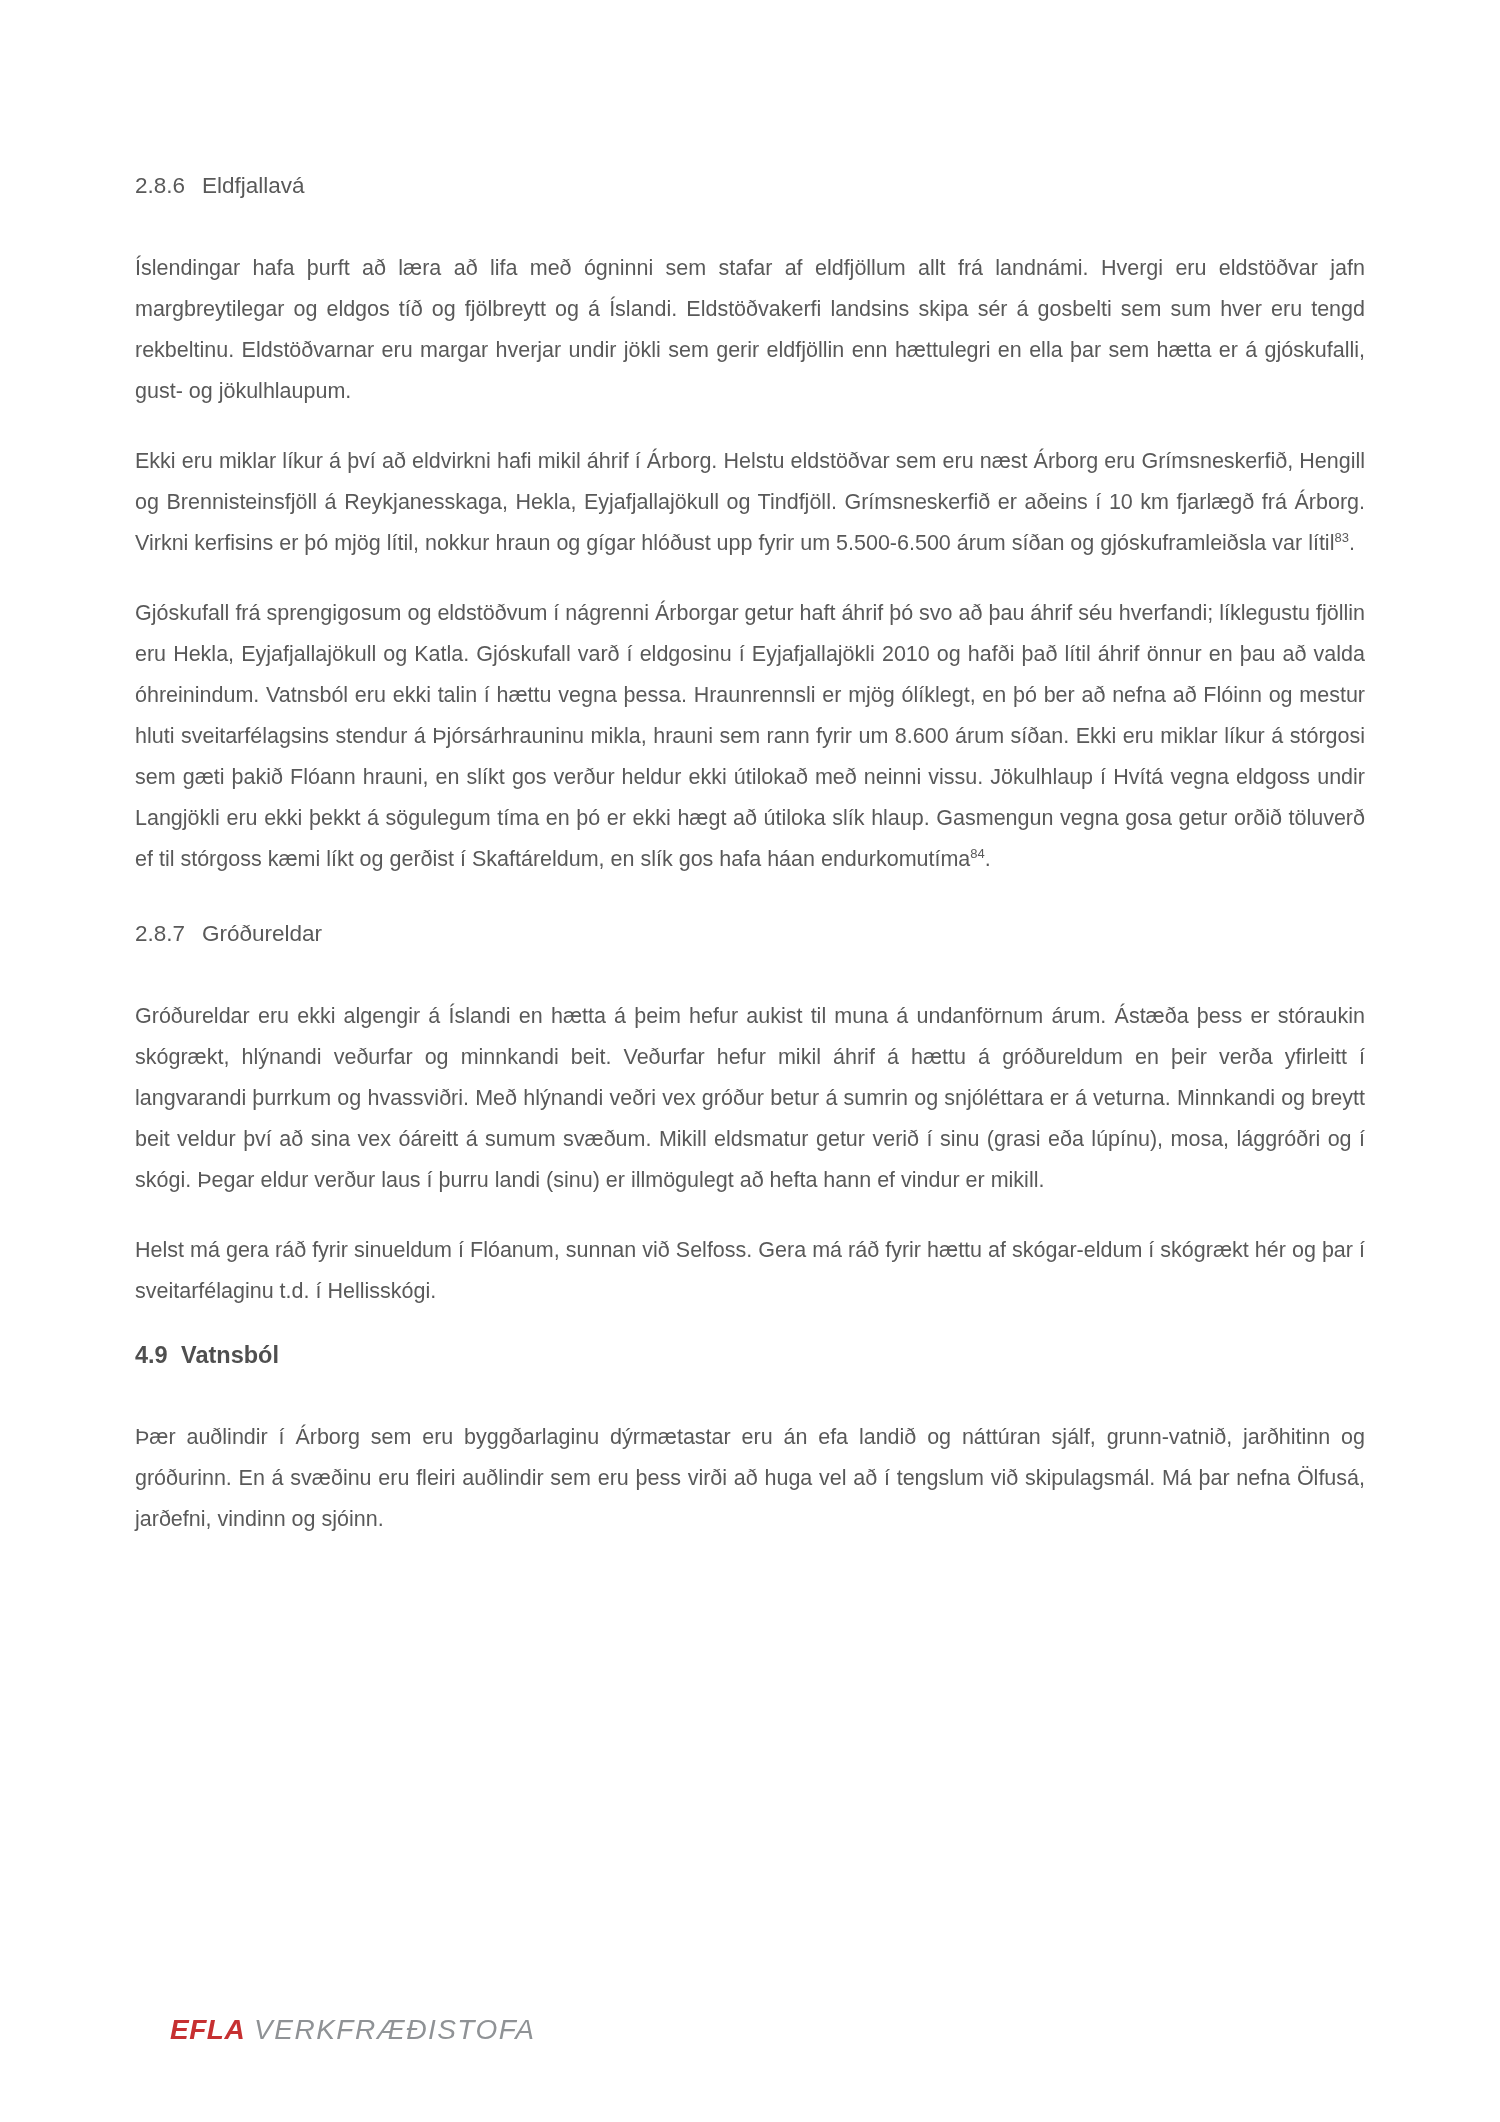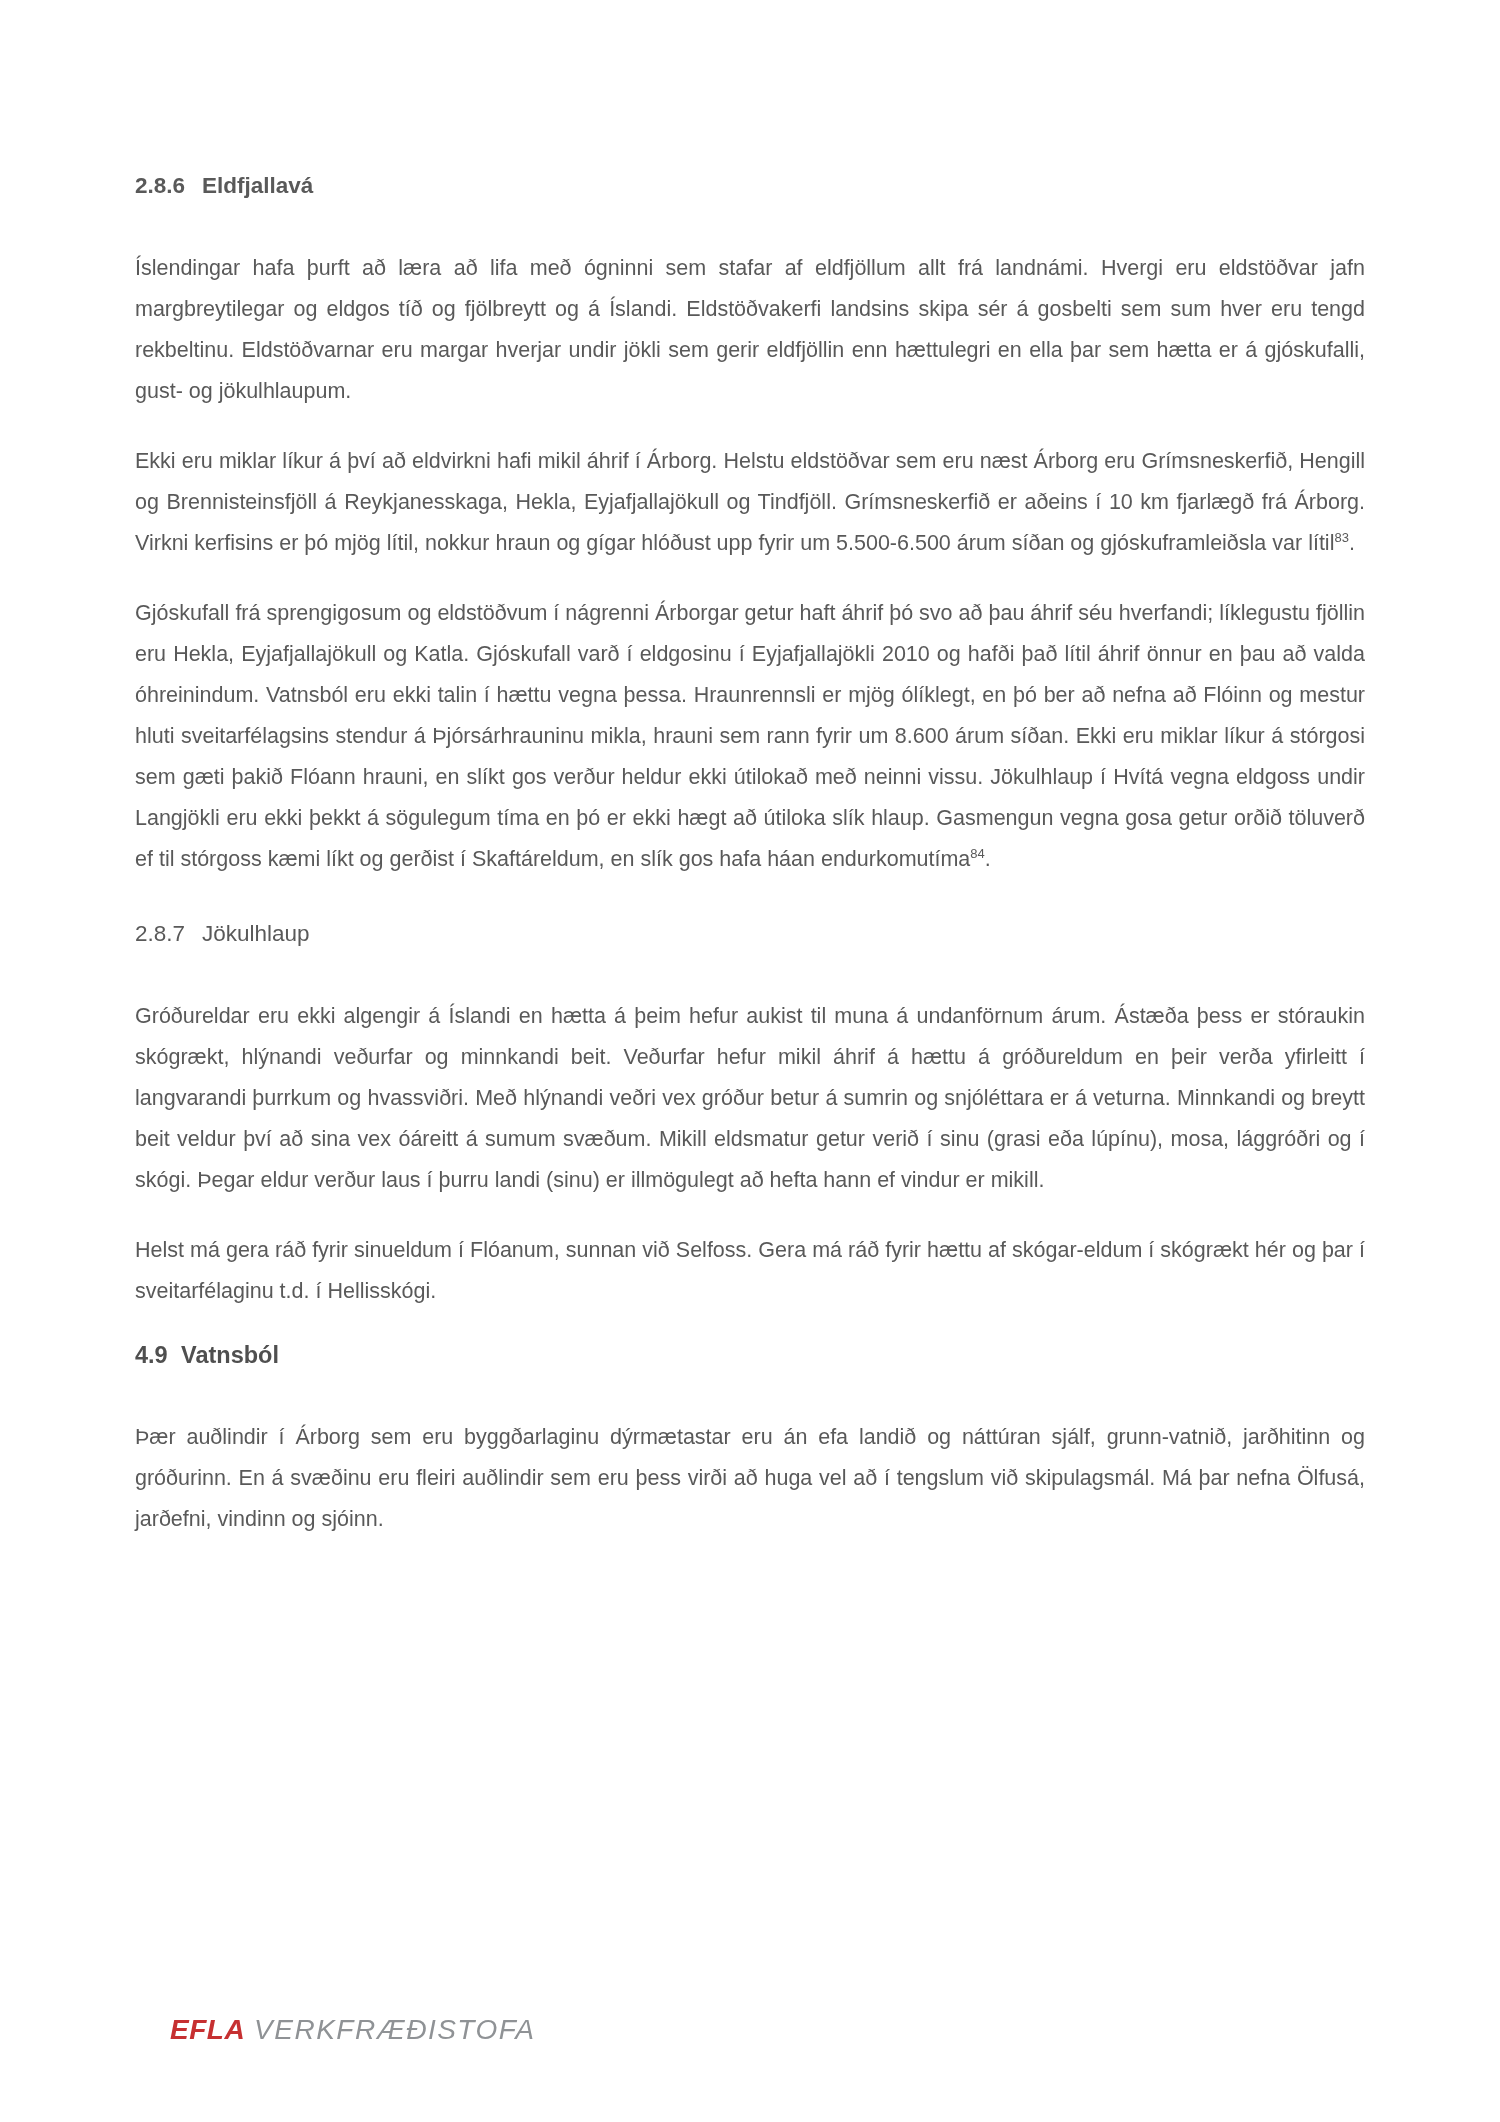--- a/index.html
+++ b/index.html
@@ -14,21 +14,21 @@
     font-family:"Liberation Sans", sans-serif;
     -webkit-font-smoothing:antialiased;
   }
   .page{position:absolute;inset:0;background:#ffffff;}
   .content{position:absolute;left:135px;top:0;width:1230px;}
   .heading{
     color:var(--body-text);font-size:22.5px;line-height:28px;
     margin:0 0 48px 0;font-weight:400;
   }
   .heading .num{display:inline-block;min-width:67px;}
-  .heading.h-first{margin-top:172px;font-weight:bold;}
+  .heading.h-first{margin-top:172px;}
   .heading.h-mid{margin-top:40px;}
   .heading.h-bold{font-weight:700;font-size:23.5px;color:#4f4f4f;margin-top:14px;}
   .heading.h-bold .num{min-width:46px;}
   p.body-par{
     color:var(--body-text);font-size:21.5px;line-height:41px;
     text-align:justify;text-justify:inter-word;
     margin:0 0 29px 0;
   }
   p.body-par sup{font-size:13px;line-height:0;vertical-align:super;}
   .footnotes{position:absolute;left:135px;top:1818px;width:1230px;}
@@ -52,21 +52,21 @@
   <div class="content">
 
     <h2 class="heading h-first"><span class="num">2.8.6</span><span>Eldfjallavá</span></h2>
 
     <p class="body-par"><span>Íslendingar hafa þurft að læra að lifa með ógninni sem stafar af eldfjöllum allt frá landnámi. Hvergi eru eldstöðvar jafn margbreytilegar og eldgos tíð og fjölbreytt og á Íslandi. Eldstöðvakerfi landsins skipa sér á gosbelti sem sum hver eru tengd rekbeltinu. Eldstöðvarnar eru margar hverjar undir jökli sem gerir eldfjöllin enn hættulegri en ella þar sem hætta er á gjóskufalli, gust- og jökulhlaupum.</span></p>
 
     <p class="body-par"><span>Ekki eru miklar líkur á því að eldvirkni hafi mikil áhrif í Árborg. Helstu eldstöðvar sem eru næst Árborg eru Grímsneskerfið, Hengill og Brennisteinsfjöll á Reykjanesskaga, Hekla, Eyjafjallajökull og Tindfjöll. Grímsneskerfið er aðeins í 10 km fjarlægð frá Árborg. Virkni kerfisins er þó mjög lítil, nokkur hraun og gígar hlóðust upp fyrir um 5.500-6.500 árum síðan og gjóskuframleiðsla var lítil</span><sup>83</sup><span>.</span></p>
 
     <p class="body-par"><span>Gjóskufall frá sprengigosum og eldstöðvum í nágrenni Árborgar getur haft áhrif þó svo að þau áhrif séu hverfandi; líklegustu fjöllin eru Hekla, Eyjafjallajökull og Katla. Gjóskufall varð í eldgosinu í Eyjafjallajökli 2010 og hafði það lítil áhrif önnur en þau að valda óhreinindum. Vatnsból eru ekki talin í hættu vegna þessa. Hraunrennsli er mjög ólíklegt, en þó ber að nefna að Flóinn og mestur hluti sveitarfélagsins stendur á Þjórsárhrauninu mikla, hrauni sem rann fyrir um 8.600 árum síðan. Ekki eru miklar líkur á stórgosi sem gæti þakið Flóann hrauni, en slíkt gos verður heldur ekki útilokað með neinni vissu. Jökulhlaup í Hvítá vegna eldgoss undir Langjökli eru ekki þekkt á sögulegum tíma en þó er ekki hægt að útiloka slík hlaup. Gasmengun vegna gosa getur orðið töluverð ef til stórgoss kæmi líkt og gerðist í Skaftáreldum, en slík gos hafa háan endurkomutíma</span><sup>84</sup><span>.</span></p>
 
-    <h2 class="heading h-mid"><span class="num">2.8.7</span><span>Jökulhlaup</span></h2>
+    <h2 class="heading h-mid"><span class="num">2.8.7</span><span>Gróðureldar</span></h2>
 
     <p class="body-par"><span>Gróðureldar eru ekki algengir á Íslandi en hætta á þeim hefur aukist til muna á undanförnum árum. Ástæða þess er stóraukin skógrækt, hlýnandi veðurfar og minnkandi beit. Veðurfar hefur mikil áhrif á hættu á gróðureldum en þeir verða yfirleitt í langvarandi þurrkum og hvassviðri. Með hlýnandi veðri vex gróður betur á sumrin og snjóléttara er á veturna. Minnkandi og breytt beit veldur því að sina vex óáreitt á sumum svæðum. Mikill eldsmatur getur verið í sinu (grasi eða lúpínu), mosa, lággróðri og í skógi. Þegar eldur verður laus í þurru landi (sinu) er illmögulegt að hefta hann ef vindur er mikill.</span></p>
 
     <p class="body-par"><span>Helst má gera ráð fyrir sinueldum í Flóanum, sunnan við Selfoss. Gera má ráð fyrir hættu af skógar-eldum í skógrækt hér og þar í sveitarfélaginu t.d. í Hellisskógi.</span></p>
 
     <h2 class="heading h-bold"><span class="num">4.9</span><span>Vatnsból</span></h2>
 
     <p class="body-par"><span>Þær auðlindir í Árborg sem eru byggðarlaginu dýrmætastar eru án efa landið og náttúran sjálf, grunn-vatnið, jarðhitinn og gróðurinn. En á svæðinu eru fleiri auðlindir sem eru þess virði að huga vel að í tengslum við skipulagsmál. Má þar nefna Ölfusá, jarðefni, vindinn og sjóinn.</span></p>
 
   </div>

